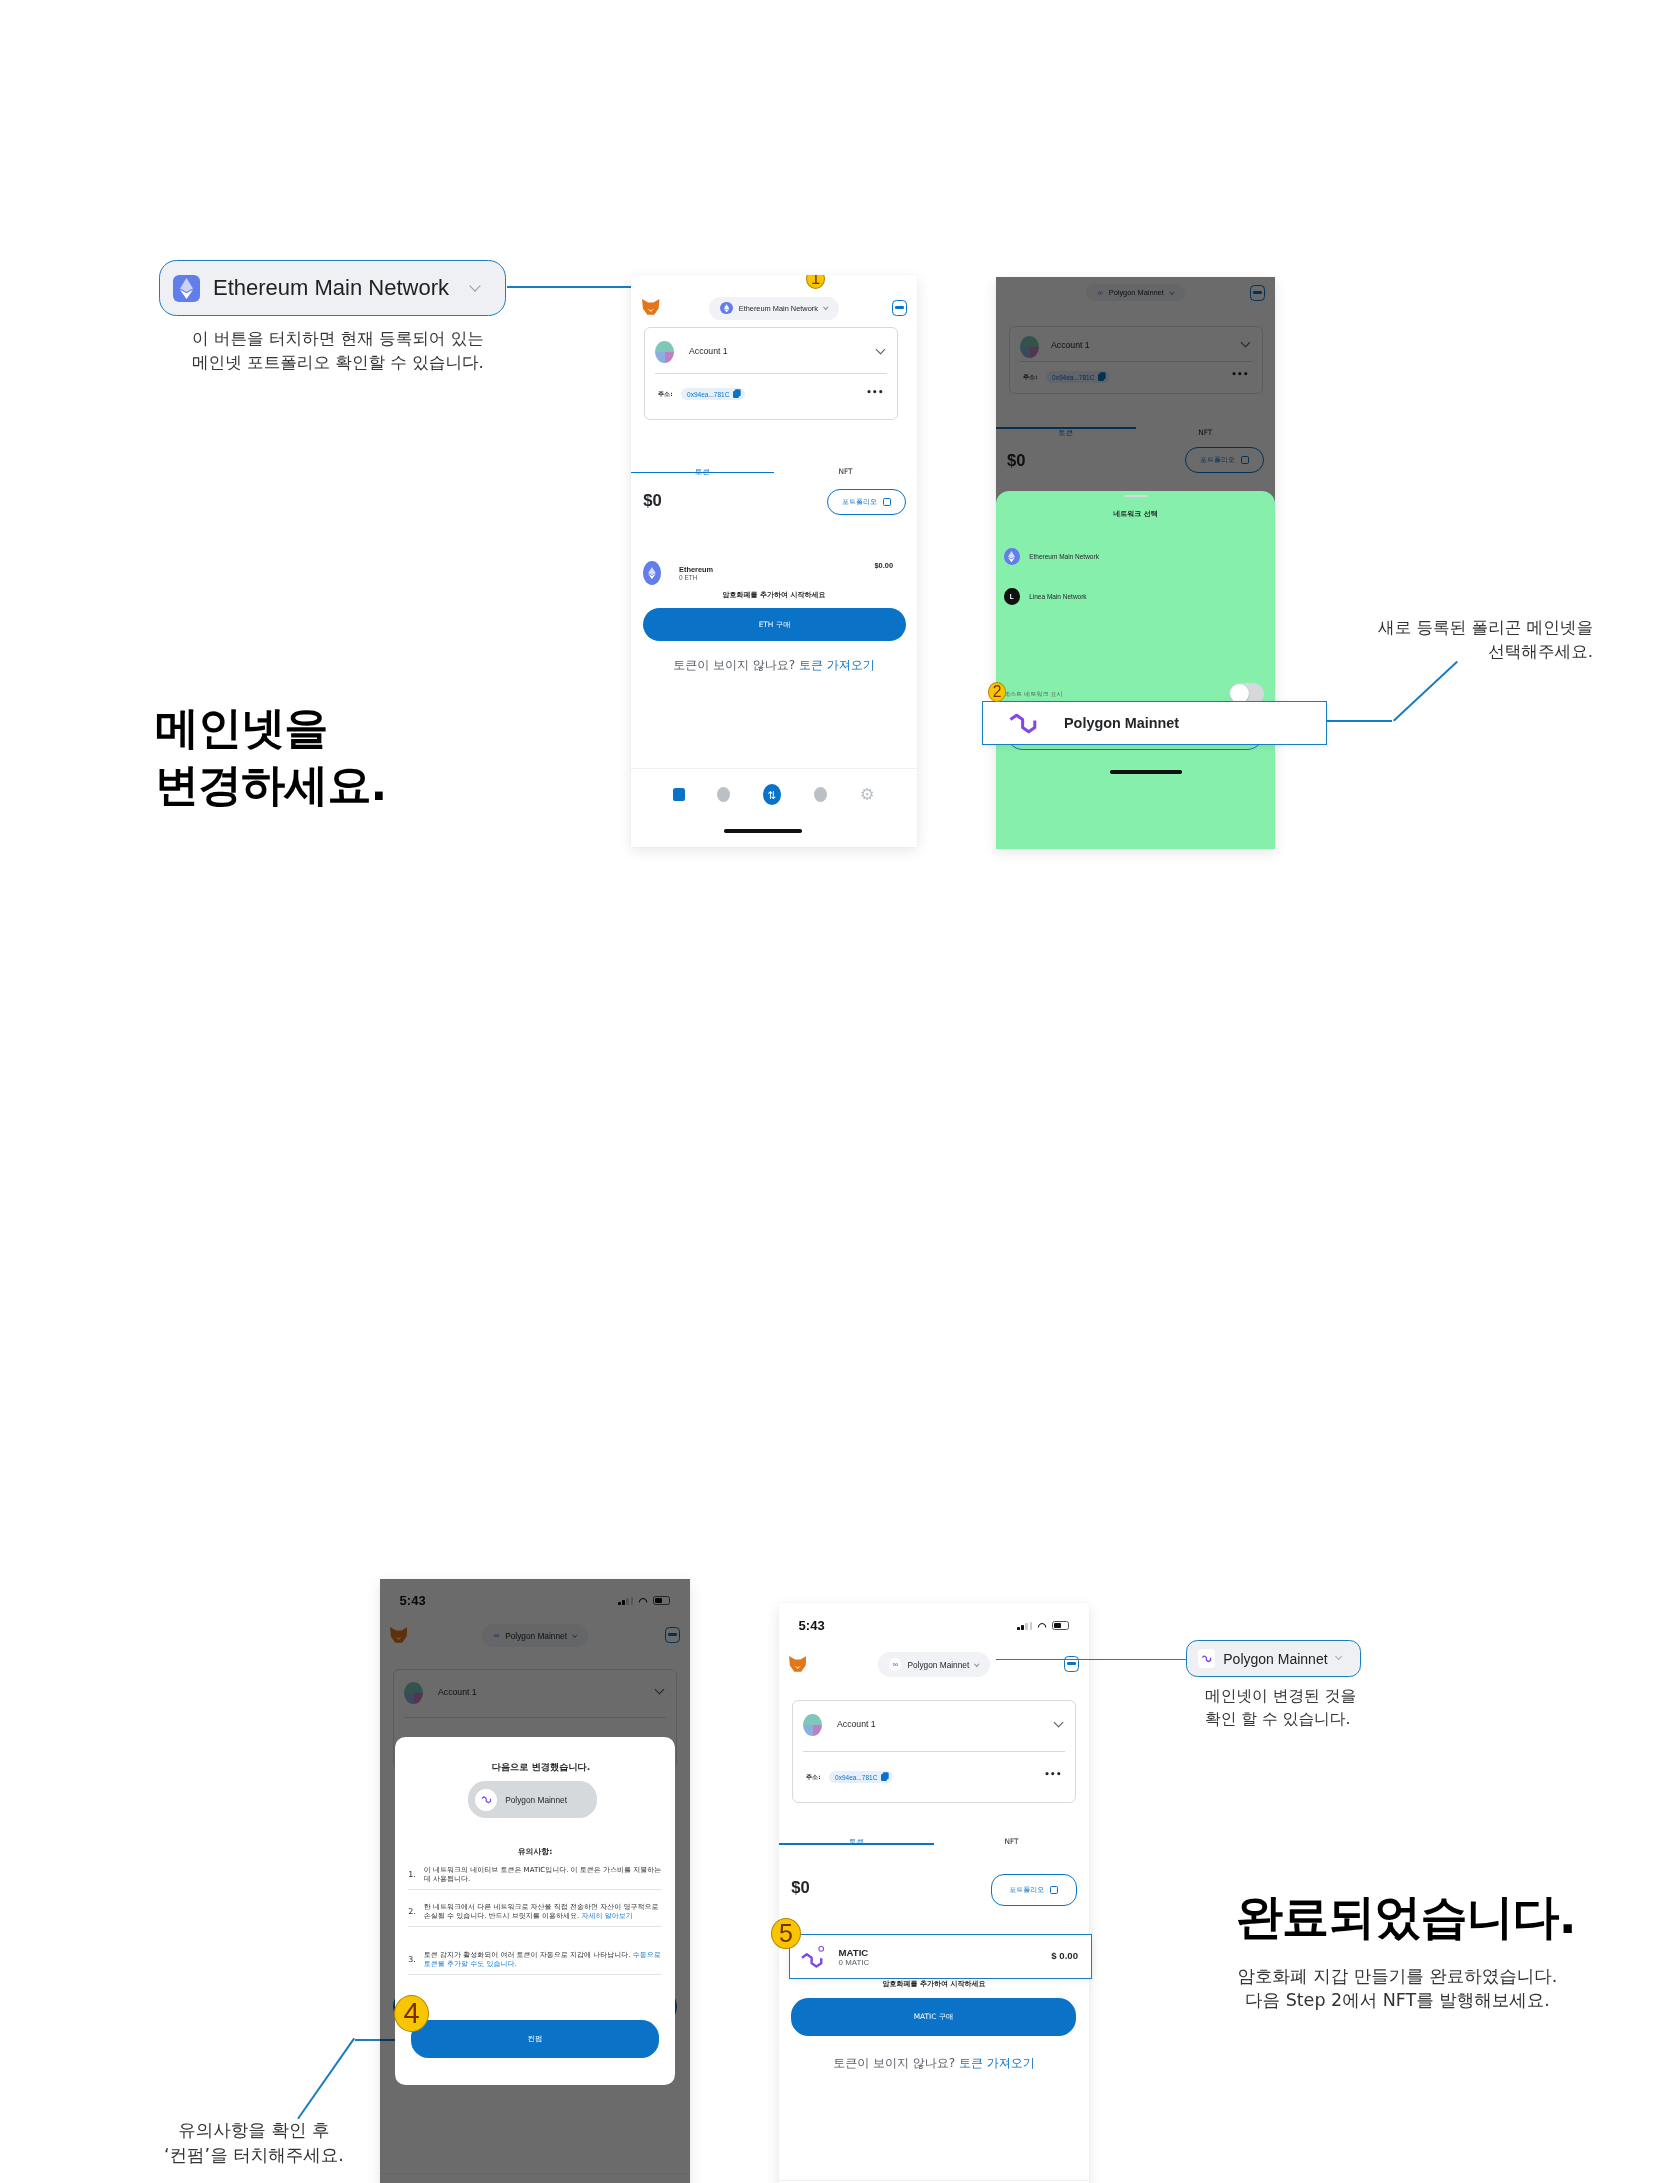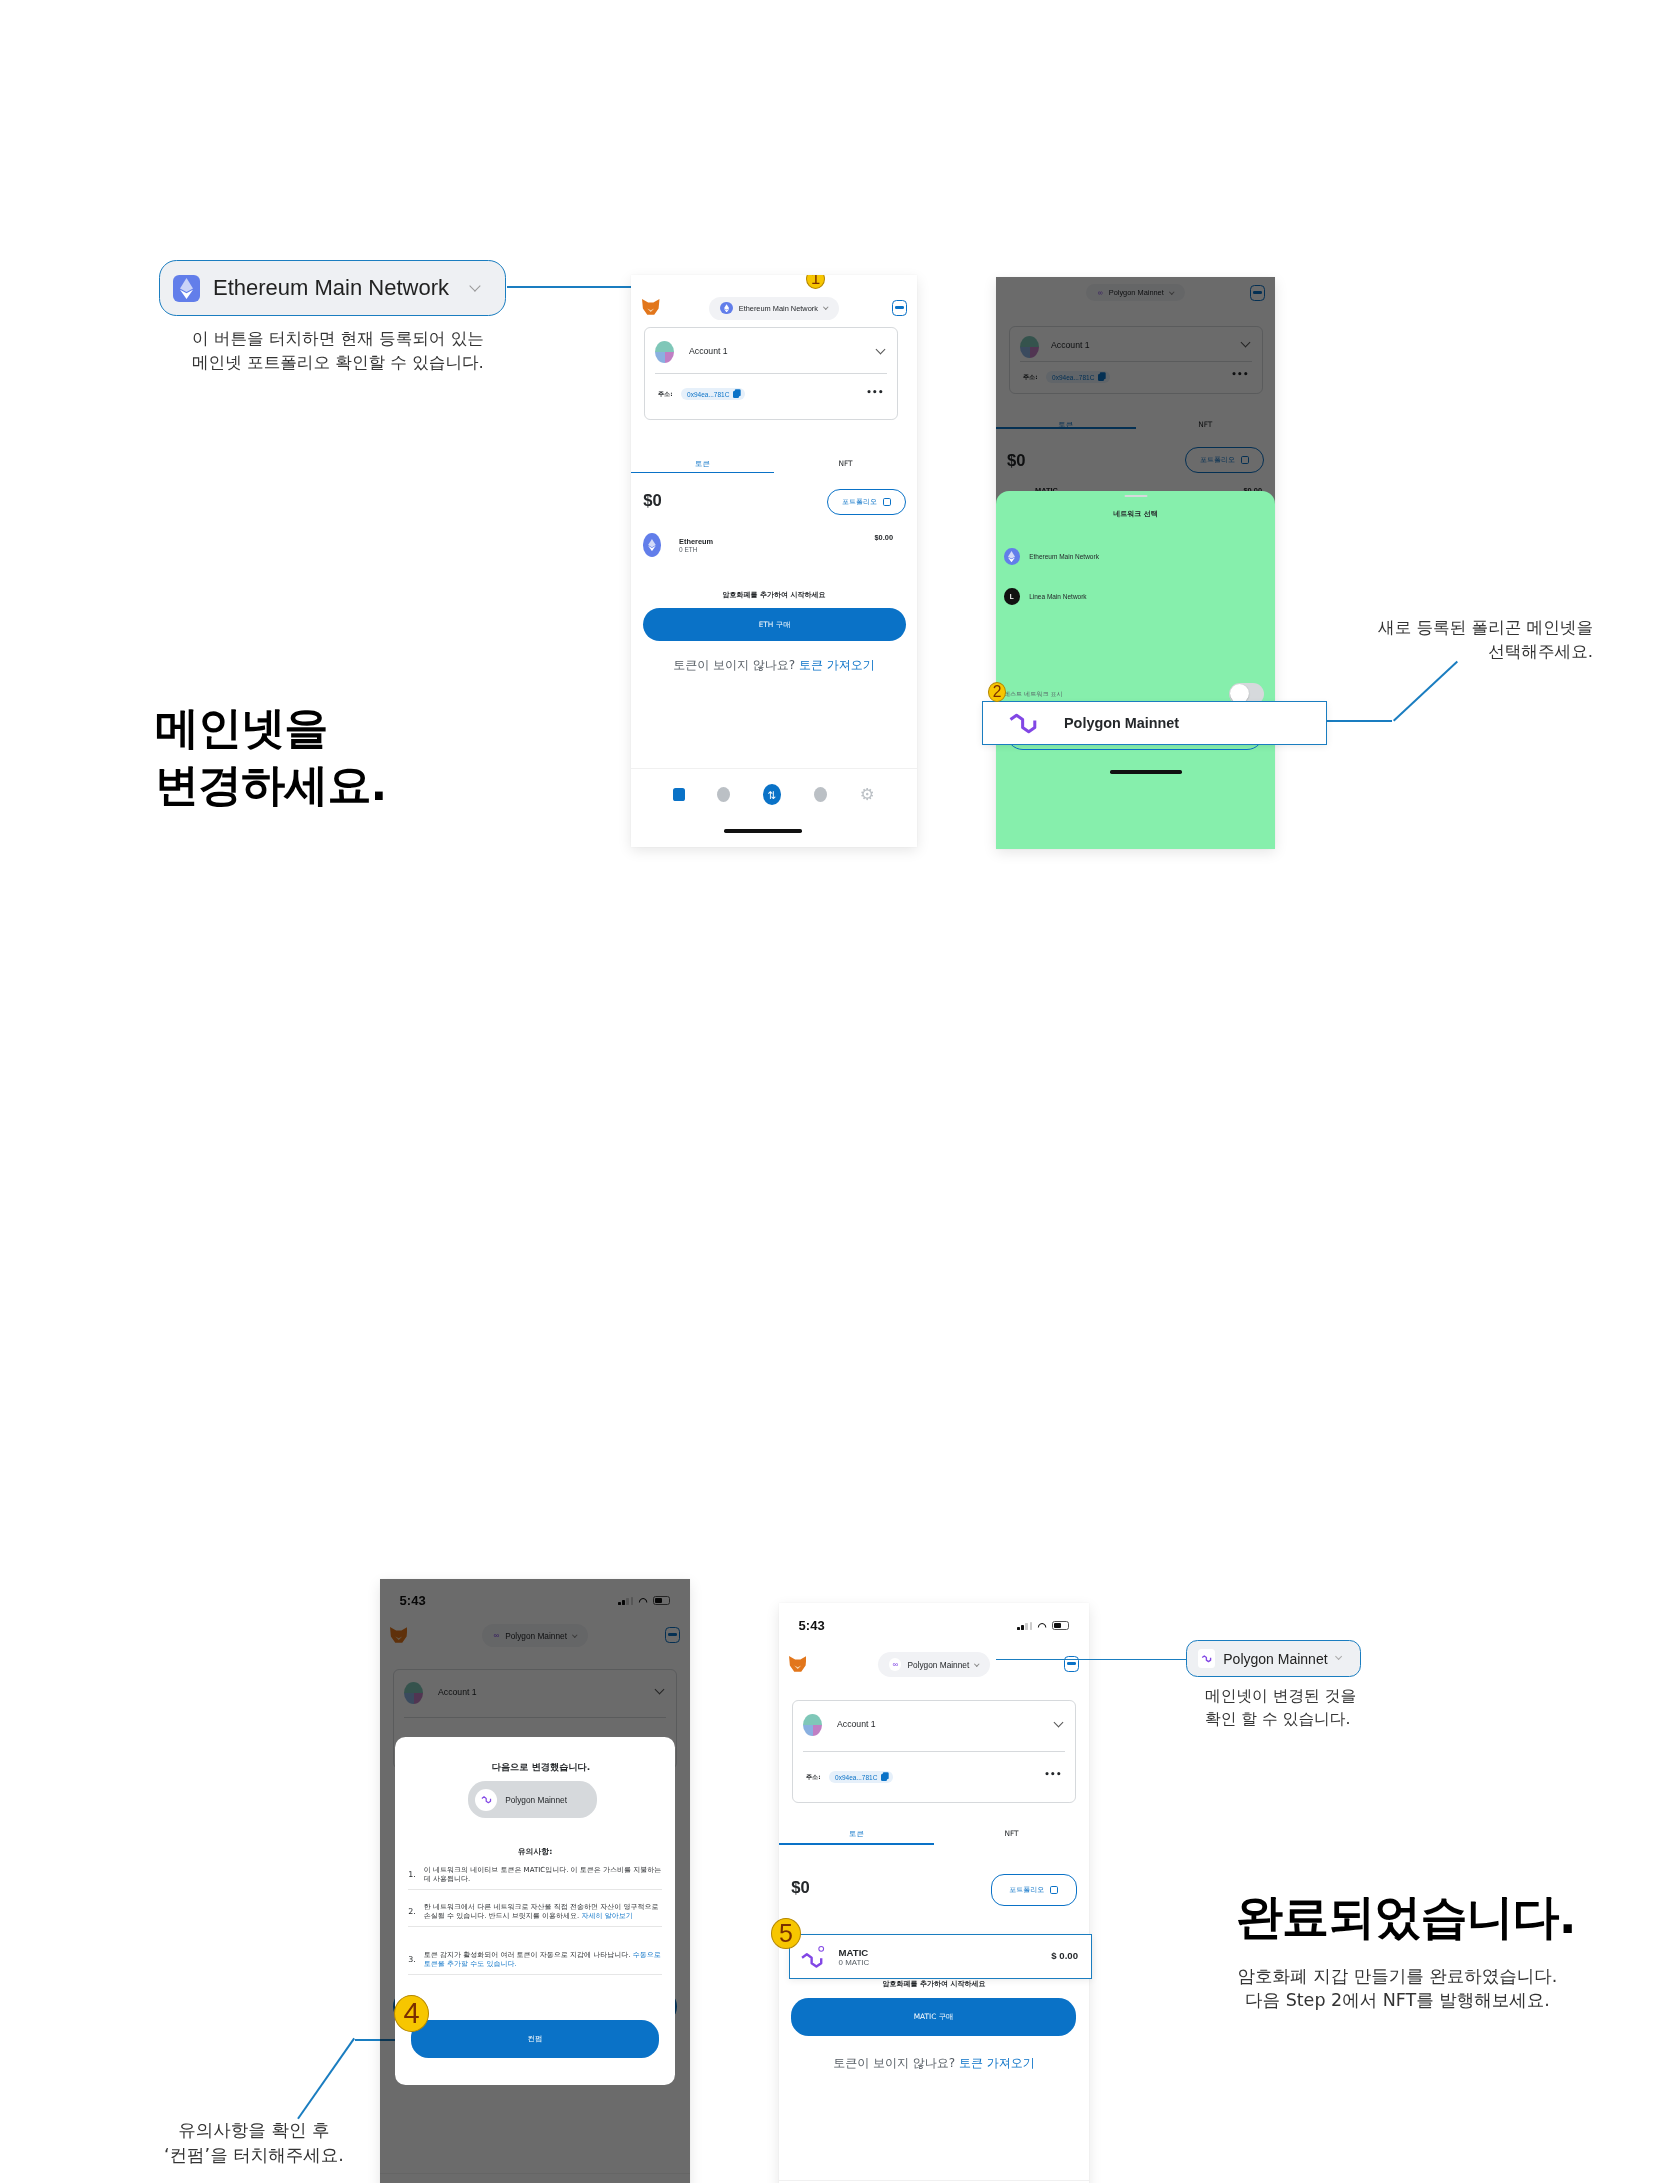--- a/index.html
+++ b/index.html
@@ -38,29 +38,29 @@
   .avatar { position: absolute; width: 19px; height: 22px; border-radius: 50%; background: conic-gradient(#7fc7b8 0 25%, #c07fc4 25% 50%, #8ab0e0 50% 75%, #7fc7b8 75%); }
   .acct-name { position: absolute; font-family: "Liberation Sans", sans-serif; font-size: 8.7px; color: #24272a; }
   .acct-chev { position: absolute; width: 7px; height: 7px; border-right: 0.9px solid #555; border-bottom: 0.9px solid #555; transform: rotate(45deg); }
   .acct-div { position: absolute; height: 0.9px; background: #d6d9dc; }
   .addr-lbl { position: absolute; font-size: 6.1px; font-weight: bold; color: #24272a; }
   .addr-pill { position: absolute; background: #e6f0fa; border-radius: 8.7px; display: flex; align-items: center; gap: 3.5px; padding: 0 6.1px; height: 12.2px; font-family: "Liberation Sans", sans-serif; font-size: 6.5px; color: #0a72c7; }
   .copy-ico { width: 6.1px; height: 7px; background: #0a72c7; border-radius: 1.3px; box-shadow: 1.7px -1.7px 0 #0a72c7; }
   .dots { position: absolute; font-size: 8.7px; font-weight: bold; letter-spacing: 0.4px; color: #24272a; }
 
   .tabs { position: absolute; left: 0; right: 0; height: 31px; }
-  .tab { position: absolute; top: 8px; width: 50%; text-align: center; font-size: 7.4px; line-height: 17.5px; }
+  .tab { position: absolute; top: 16px; width: 50%; text-align: center; font-size: 7.4px; line-height: 17.5px; }
   .tab.active { color: #0a72c7; }
   .tab-ul { position: absolute; left: 0; width: 50%; height: 1.7px; background: #0a72c7; }
 
   .bal { position: absolute; font-family: "Liberation Sans", sans-serif; font-size: 16.6px; font-weight: bold; color: #24272a; }
   .portfolio { position: absolute; border: 1.3px solid #0a72c7; border-radius: 13px; height: 26px; display: flex; align-items: center; justify-content: center; gap: 6.1px; color: #0a72c7; font-size: 7px; }
   .ext-ico { width: 7.9px; height: 7.9px; border: 0.9px solid #0a72c7; border-radius: 1.7px; position: relative; }
 
-  .token-row { position: absolute; display: flex; align-items: center; }
+  .token-row { position: absolute; display: flex; align-items: center; margin-top: 28px; }
   .tok-name { font-family: "Liberation Sans", sans-serif; font-size: 7.4px; font-weight: bold; color: #24272a; }
   .tok-sub { font-family: "Liberation Sans", sans-serif; font-size: 6.5px; color: #535a61; }
   .tok-val { position: absolute; font-family: "Liberation Sans", sans-serif; font-weight: bold; font-size: 7.4px; color: #24272a; }
 
   .add-crypto { position: absolute; left: 0; right: 0; text-align: center; font-size: 7px; font-weight: bold; color: #24272a; }
   .buy-btn { position: absolute; background: #0a72c7; color: #fff; border-radius: 17.5px; display: flex; align-items: center; justify-content: center; font-size: 7.4px; }
   .import-line { position: absolute; left: 0; right: 0; text-align: center; font-size: 12px; color: #535a61; }
   .import-line .lnk { color: #0a72c7; }
 
   .navbar { position: absolute; left: 0; right: 0; height: 52px; border-top: 0.4px solid #f0f0f0; display: flex; align-items: center; justify-content: space-around; padding: 0 26px; }

